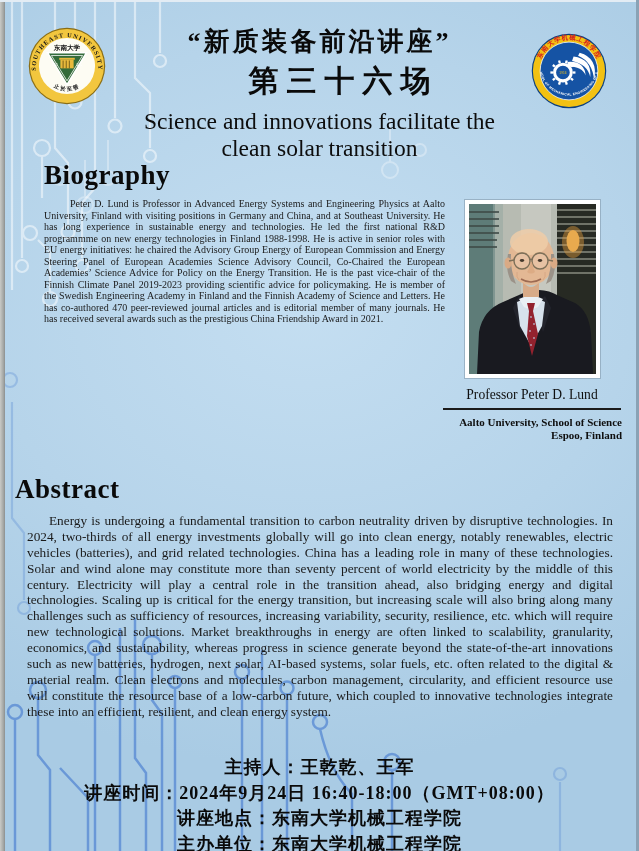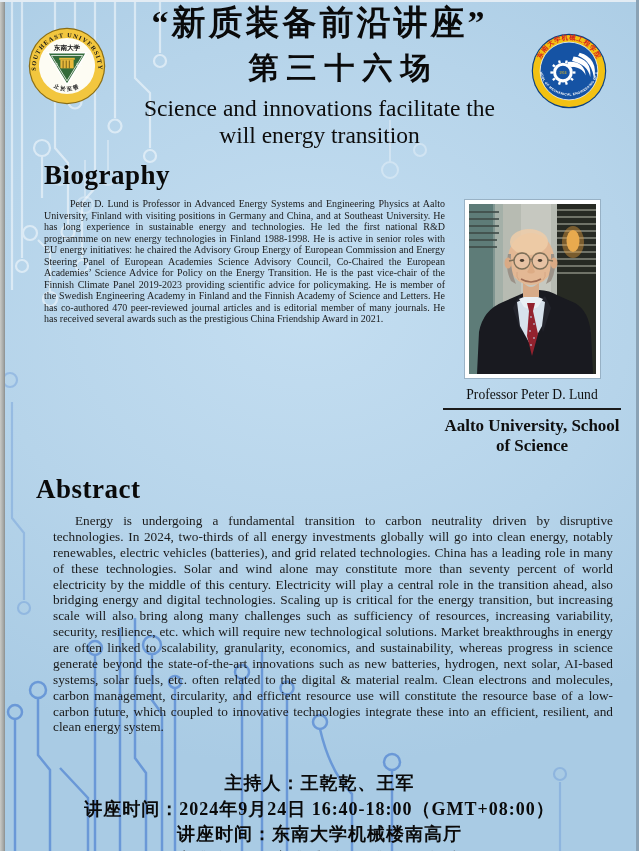--- a/index.html
+++ b/index.html
@@ -14,42 +14,42 @@
   .edge-top{position:absolute;left:0;top:0;width:639px;height:2px;background:#e3ecf4;z-index:6;}
   .edge-right{position:absolute;right:0;top:0;width:3px;height:851px;background:#8aa2b5;z-index:6;}
   .content{position:relative;z-index:2;}
 
   
   header{position:relative;height:150px;}
   .logo{position:absolute;}
   .logo-left{left:28px;top:27px;width:78px;height:78px;}
   .logo-right{left:531px;top:33px;width:76px;height:76px;}
   .title-cn{text-align:center;font-weight:700;color:#0a0a0a;}
-  .title-cn.l1{font-size:34px;letter-spacing:3px;}
+  .title-cn.l1{padding-top:24px;font-size:26px;letter-spacing:3px;}
   .title-cn.l2{font-size:30px;letter-spacing:8px;margin-top:2px;padding-left:48px;}
   .title-en{text-align:center;font-size:23.5px;line-height:1.13;color:#0d0d0d;}
   .title-en.l1{margin-top:6px;}
 
   
   section.bio{position:relative;height:312px;}
   h2{font-size:27px;font-weight:700;margin:0;color:#0a0a0a;letter-spacing:.5px;}
   .bio h2{margin:10px 0 1px 44px;}
   .para{font-size:10px;line-height:1.15;text-align:justify;color:#1a1a1a;margin:0;}
   .bio .para{width:401px;margin:7px 0 0 44px;text-indent:26px;}
   .photo-col{position:absolute;left:442px;top:40px;width:180px;text-align:center;}
   .photo-frame{width:127px;height:170px;background:#fff;padding:4px;margin:0 auto;
     box-shadow:0 0 0 1px rgba(125,148,165,.55);}
   .photo-frame svg{display:block;}
   .photo-caption{margin-top:9px;font-size:13.6px;color:#0f0f0f;}
   .divider{border-top:2px solid #1b1b1b;margin:5px 1px 6px 1px;}
-  .affiliation{font-weight:700;font-size:17px;line-height:1.17;color:#0f0f0f;}
-
-  
-  section.abs h2{margin:2px 0 0 36px;}
-  .abs .para{margin:8px 26px 0 53px;text-indent:22px;font-size:13.3px;line-height:1.195;}
+  .affiliation{font-weight:700;font-size:11px;line-height:1.17;color:#0f0f0f;text-align:right;}
+
+  
+  section.abs h2{margin:2px 0 0 15px;}
+  .abs .para{margin:8px 26px 0 27px;text-indent:22px;font-size:13.3px;line-height:1.195;}
 
   
   footer{margin-top:36px;text-align:center;font-weight:700;font-size:18px;
     line-height:1.42;color:#0a0a0a;letter-spacing:1px;}
   footer div{white-space:nowrap;}
 </style>
 </head>
 <body>
 
 <div class="poster">
@@ -188,21 +188,21 @@
             <path d="M56,31 Q80,34 78,58 Q74,41 54,37 Z" fill="#ffffff"></path>
             <path d="M64,26 Q89,33 83,62 Q81,38 62,30 Z" fill="#ffffff"></path>
             <text x="42" y="54" font-size="4.2" fill="#f2c112" text-anchor="middle" font-family="Liberation Sans,sans-serif">1916</text>
           </g>
         </svg>
       </div>
 
       <div class="title-cn l1">“新质装备前沿讲座”</div>
       <div class="title-cn l2">第三十六场</div>
       <div class="title-en l1">Science and innovations facilitate the</div>
-      <div class="title-en l2">will energy transition</div>
+      <div class="title-en l2">clean solar transition</div>
     </header>
 
     <section class="bio">
       <h2>Biography</h2>
       <p class="para">Peter D. Lund is Professor in Advanced Energy Systems and Engineering Physics at Aalto University, Finland with visiting positions in Germany and China, and at Southeast University. He has long experience in sustainable energy and technologies. He led the first national R&amp;D programmme on new energy technologies in Finland 1988-1998. He is active in senior roles with EU energy initiatives: he chaired the Advisory Group Energy of European Commission and Energy Steering Panel of European Academies Science Advisory Council, Co-Chaired the European Academies’ Science Advice for Policy on the Energy Transition. He is the past vice-chair of the Finnish Climate Panel 2019-2023 providing scientific advice for policymaking. He is member of the Swedish Engineering Academy in Finland and the Finnish Academy of Science and Letters. He has co-authored 470 peer-reviewed journal articles and is editorial member of many journals. He has received several awards such as the prestigious China Friendship Award in 2021.</p>
 
       <div class="photo-col">
         <div class="photo-frame">
 
           <svg viewBox="0 0 127 170" width="127" height="170">
@@ -269,29 +269,30 @@
             <path d="M62,58 Q60,66 58,68 Q62,71 66,68 Q64,64 63,58 Z" fill="#d9a77f" opacity=".8"></path>
             <path d="M52,75 Q62,81 72,75" stroke="#9c6a52" stroke-width="1.6" fill="none"></path>
             <path d="M48,68 Q47,73 50,76" stroke="#cf9f7c" stroke-width="1" fill="none" opacity=".6"></path>
             <path d="M76,68 Q77,73 74,76" stroke="#cf9f7c" stroke-width="1" fill="none" opacity=".6"></path>
           </svg>
         </div>
         <div class="photo-caption">Professor Peter D. Lund</div>
         <div class="divider"></div>
         <div class="affiliation">
           <div>Aalto University, School of Science</div>
+          <div>Espoo, Finland</div>
         </div>
       </div>
     </section>
 
     <section class="abs">
       <h2>Abstract</h2>
       <p class="para">Energy is undergoing a fundamental transition to carbon neutrality driven by disruptive technologies. In 2024, two-thirds of all energy investments globally will go into clean energy, notably renewables, electric vehicles (batteries), and grid related technologies. China has a leading role in many of these technologies. Solar and wind alone may constitute more than seventy percent of world electricity by the middle of this century. Electricity will play a central role in the transition ahead, also bridging energy and digital technologies. Scaling up is critical for the energy transition, but increasing scale will also bring along many challenges such as sufficiency of resources, increasing variability, security, resilience, etc. which will require new technological solutions. Market breakthroughs in energy are often linked to scalability, granularity, economics, and sustainability, whereas progress in science generate beyond the state-of-the-art innovations such as new batteries, hydrogen, next solar, AI-based systems, solar fuels, etc. often related to the digital &amp; material realm. Clean electrons and molecules, carbon management, circularity, and efficient resource use will constitute the resource base of a low-carbon future, which coupled to innovative technologies integrate these into an efficient, resilient, and clean energy system.</p>
     </section>
 
     <footer>
       <div>主持人：王乾乾、王军</div>
       <div>讲座时间：2024年9月24日 16:40-18:00（GMT+08:00）</div>
-      <div>讲座时间：东南大学机械楼南高厅</div>
+      <div>讲座地点：东南大学机械工程学院</div>
       <div>主办单位：东南大学机械工程学院</div>
     </footer>
   </div>
 </div>
 
 </body></html>

